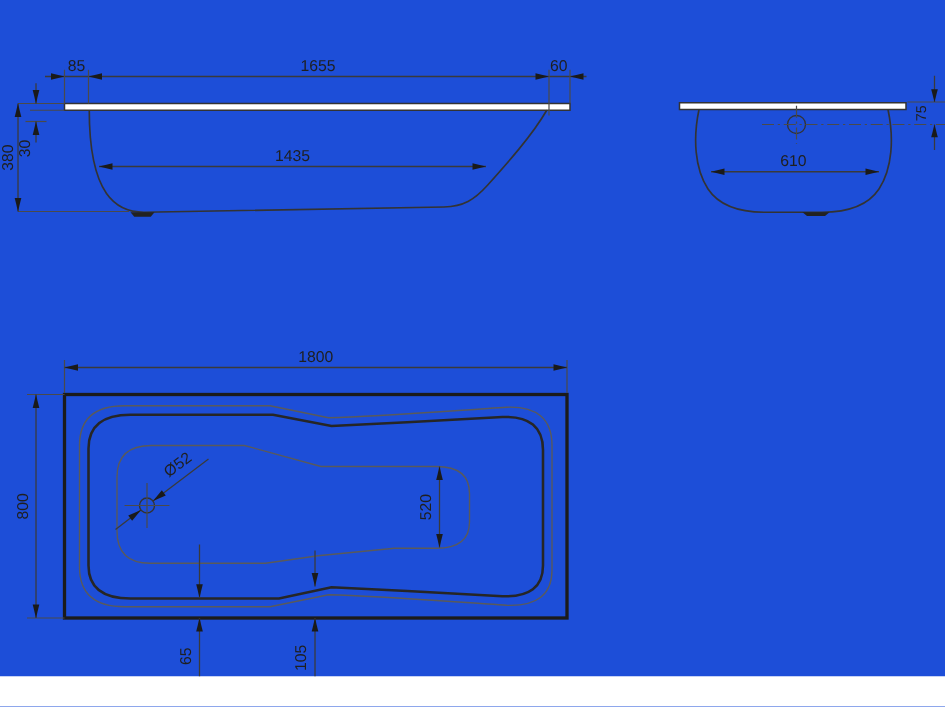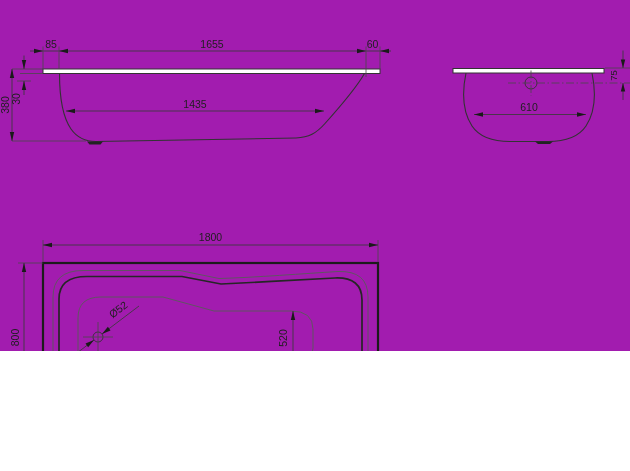--- a/index.html
+++ b/index.html
@@ -1,16 +1,16 @@
 <!DOCTYPE html>
 <html><head>
 <meta charset="utf-8">
 <style>
   html,body{margin:0;padding:0;background:#fff;}
-  .stage{position:relative;width:630px;height:351px;background:#a21caf;overflow:hidden;
+  .stage{position:relative;width:630px;height:451px;background:#1d4ed8;overflow:hidden;
          font-family:"Liberation Sans", sans-serif;}
   svg{position:absolute;left:0;top:0;}
   .outline{fill:none;stroke:#333;stroke-width:1.1;}
   .rim{fill:#fff;stroke:#333;stroke-width:1;}
   .thinline{fill:none;stroke:#5a5a5a;stroke-width:0.9;}
   .boldline{fill:none;stroke:#262626;stroke-width:1.7;}
   .heavy{fill:none;stroke:#1b1b1b;stroke-width:2.2;}
   .dim{stroke:#3a3a3a;stroke-width:0.85;fill:none;}
   .ext{stroke:#4a4a4a;stroke-width:0.8;fill:none;}
   .cl{stroke:#4a4a4a;stroke-width:0.8;fill:none;stroke-dasharray:8 2.5 1.5 2.5;}

